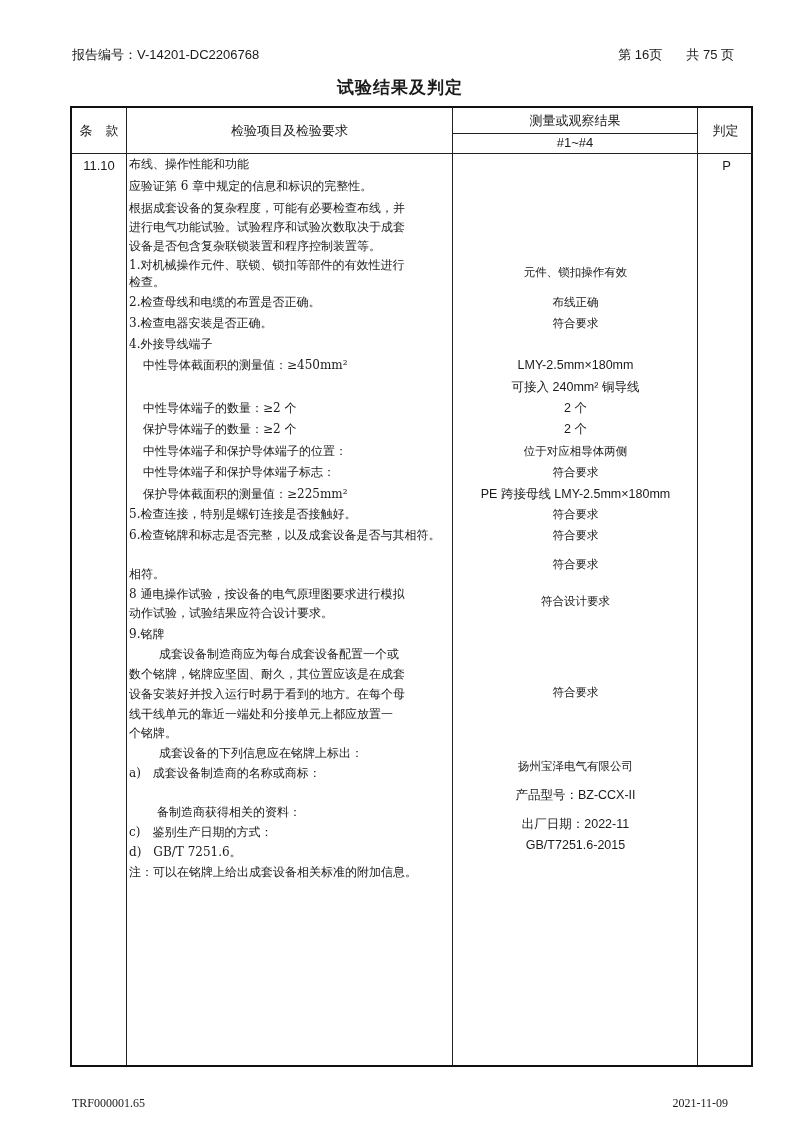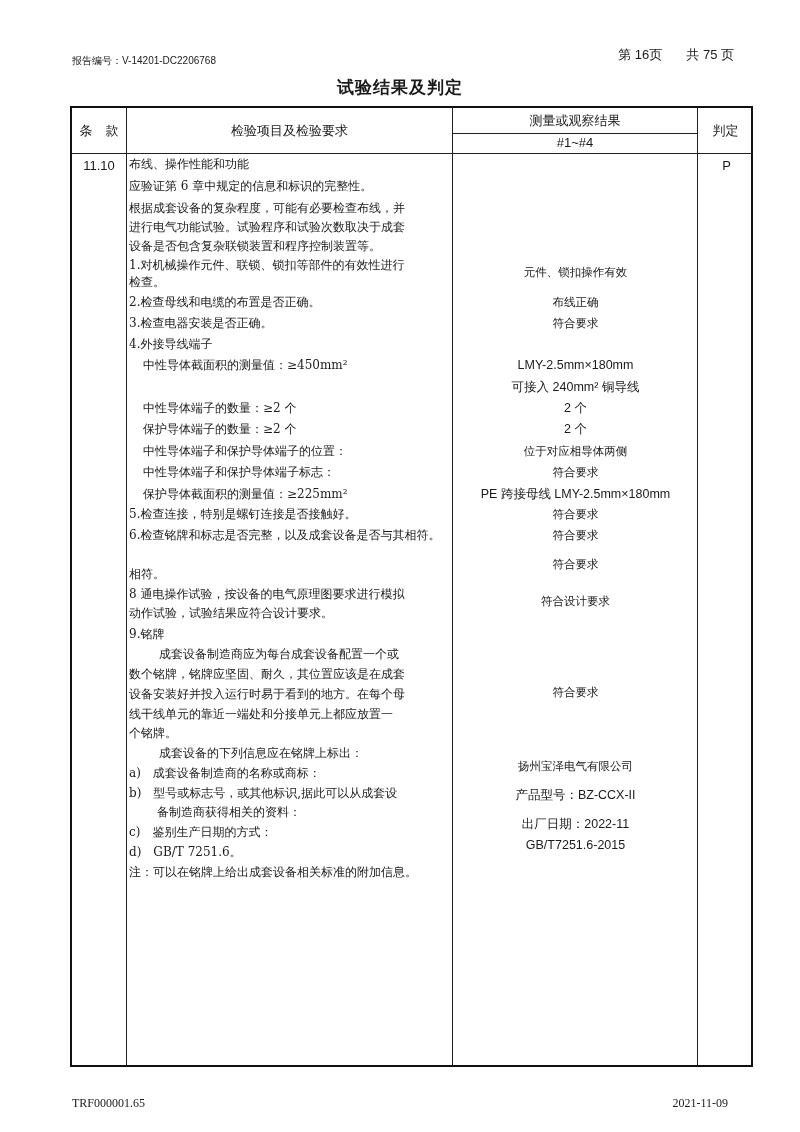--- a/index.html
+++ b/index.html
@@ -1,17 +1,17 @@
 <!DOCTYPE html>
 <html><head>
 <meta charset="utf-8">
 <style>
   html, body { margin: 0; padding: 0; background: #ffffff; }
   body { width: 800px; height: 1132px; position: relative; overflow: hidden; color: #1a1a1a; }
-  .hdr-left { position: absolute; left: 72px; top: 46px; font-family: "Liberation Sans", "DejaVu Sans", sans-serif; font-size: 10px; margin-top: 8px; }
+  .hdr-left { position: absolute; left: 72px; top: 46px; font-family: "Liberation Sans", "DejaVu Sans", sans-serif; font-size: 13px; }
   .hdr-right { position: absolute; right: 66px; top: 46px; font-family: "Liberation Sans", "DejaVu Sans", sans-serif; font-size: 13px; }
   .hdr-right span + span { margin-left: 24px; }
   .title { position: absolute; left: 0; width: 800px; top: 76px; text-align: center; font-family: "DejaVu Serif", "Liberation Serif", serif; font-weight: bold; font-size: 17px; letter-spacing: 1px; }
   .tbl { position: absolute; left: 70px; top: 106px; width: 683px; height: 961px; border: 2px solid #111; box-sizing: border-box; }
   .vline { position: absolute; top: 0; bottom: 0; width: 0; border-left: 1px solid #222; }
   .hline { position: absolute; height: 0; border-top: 1px solid #222; }
   .th { position: absolute; font-family: "Liberation Sans", "DejaVu Sans", sans-serif; font-size: 13px; text-align: center; }
   .cell-clause { position: absolute; left: 0; width: 54px; top: 50px; text-align: center; font-family: "Liberation Sans", sans-serif; font-size: 13px; }
   .cell-verdict { position: absolute; left: 626px; width: 57px; top: 50px; text-align: center; font-family: "Liberation Sans", sans-serif; font-size: 13px; }
   .req { position: absolute; left: 57px; width: 320px; font-family: "DejaVu Serif", "Liberation Serif", serif; font-size: 12px; line-height: 16px; white-space: nowrap; }
@@ -72,21 +72,20 @@
   <div class="req" style="top:478px">8 通电操作试验，按设备的电气原理图要求进行模拟</div>
   <div class="req" style="top:497px">动作试验，试验结果应符合设计要求。</div>
   <div class="req" style="top:518px">9.铭牌</div>
   <div class="req ind2" style="top:538px">成套设备制造商应为每台成套设备配置一个或</div>
   <div class="req" style="top:558px">数个铭牌，铭牌应坚固、耐久，其位置应该是在成套</div>
   <div class="req" style="top:578px">设备安装好并投入运行时易于看到的地方。在每个母</div>
   <div class="req" style="top:598px">线干线单元的靠近一端处和分接单元上都应放置一</div>
   <div class="req" style="top:617px">个铭牌。</div>
   <div class="req ind2" style="top:637px">成套设备的下列信息应在铭牌上标出：</div>
   <div class="req" style="top:657px">a)　成套设备制造商的名称或商标：</div>
-  <div class="req" style="top:677px">b)　型号或标志号，或其他标识,据此可以从成套设</div>
   <div class="req" style="top:696px; padding-left:28px;">备制造商获得相关的资料：</div>
   <div class="req" style="top:716px">c)　鉴别生产日期的方式：</div>
   <div class="req" style="top:736px">d)　GB/T 7251.6。</div>
   <div class="req" style="top:756px">注：可以在铭牌上给出成套设备相关标准的附加信息。</div>
 
   <div class="res" style="top:156px">元件、锁扣操作有效</div>
   <div class="res" style="top:186px">布线正确</div>
   <div class="res" style="top:207px">符合要求</div>
   <div class="res sans" style="top:249px">LMY-2.5mm×180mm</div>
   <div class="res sans" style="top:271px">可接入 240mm² 铜导线</div>

